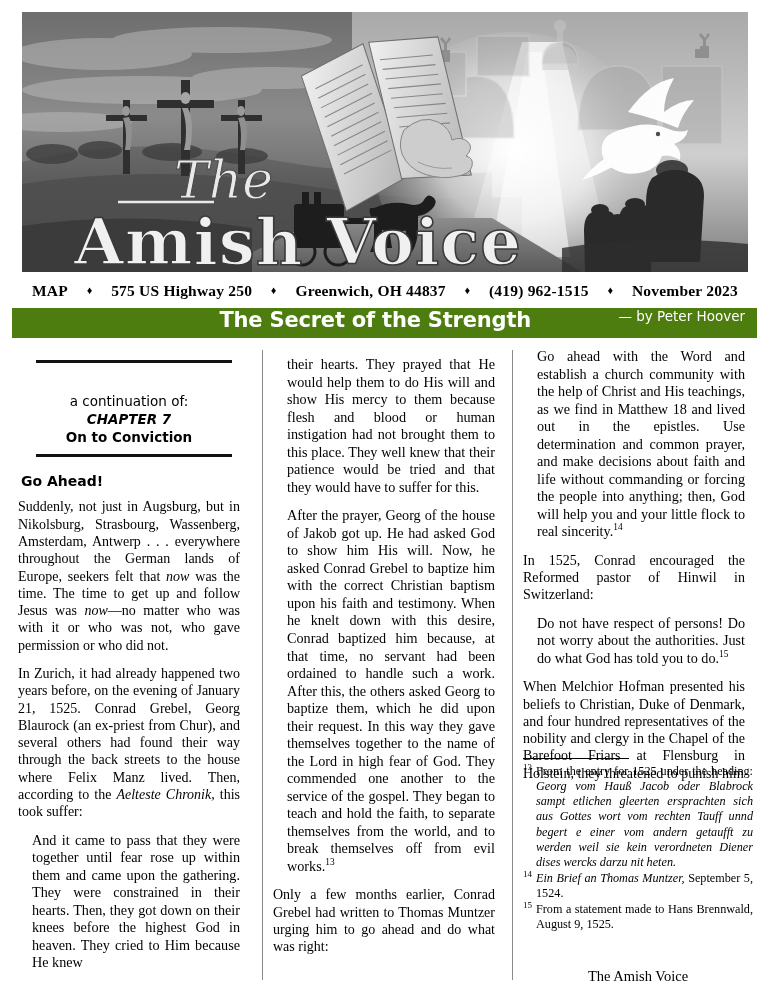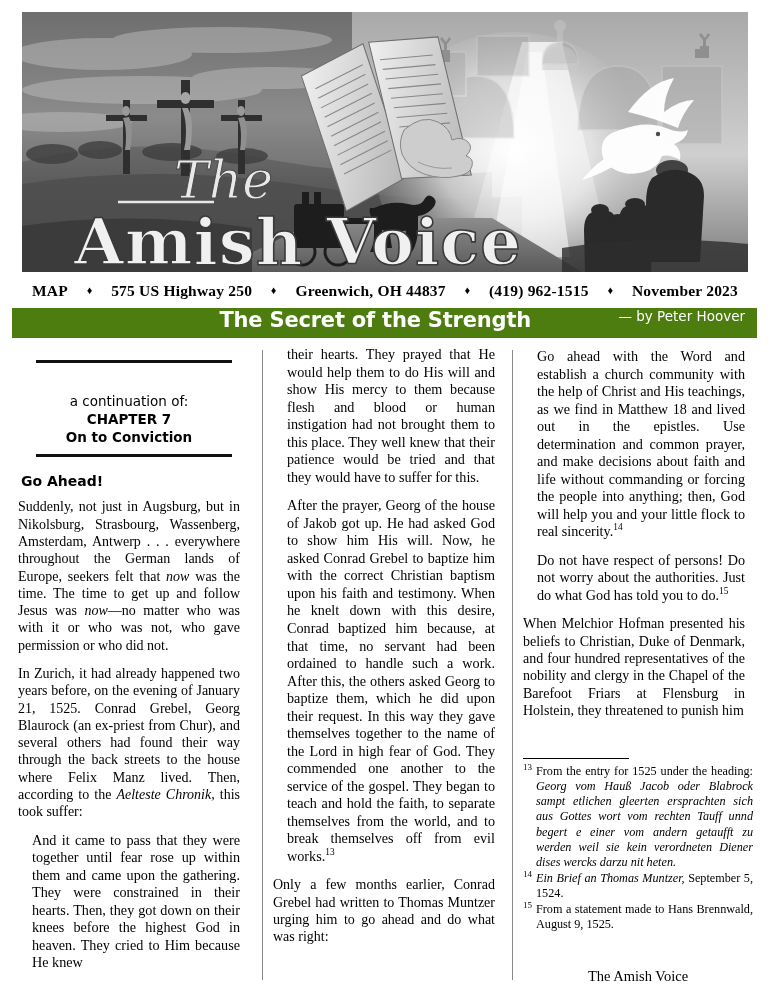--- a/index.html
+++ b/index.html
@@ -120,21 +120,21 @@
   .chaprule.bottom { margin-top: 6px; }
   .chaphead {
     text-align: center;
     font-family: "DejaVu Sans", sans-serif;
     font-size: 13.5px;
     line-height: 1.32;
     padding: 6px 4px 2px 4px;
     margin-top: 24px;
   }
   .chaphead .contline { font-weight: normal; }
-  .chaphead .chapno { font-weight: bold; }
+  .chaphead .chapno { font-weight: bold; font-style: italic; }
   .chaphead .chaptitle { font-weight: bold; }
 
   .subhead {
     font-family: "DejaVu Sans", sans-serif;
     font-weight: bold;
     font-size: 14px;
     margin: 16px 0 9px 3px;
   }
 
   p.body {
@@ -410,27 +410,28 @@
     <div class="subhead">Go Ahead!</div>
 
     <p class="body"><span>Suddenly, not just in Augsburg, but in Nikolsburg, Strasbourg, Wassenberg, Amsterdam, Antwerp . . . everywhere throughout the German lands of Europe, seekers felt that </span><span class="it">now</span><span> was the time. The time to get up and follow Jesus was </span><span class="it">now</span><span>—no matter who was with it or who was not, who gave permission or who did not.</span></p>
 
     <p class="body"><span>In Zurich, it had already happened two years before, on the evening of January 21, 1525. Conrad Grebel, Georg Blaurock (an ex-priest from Chur), and several others had found their way through the back streets to the house where Felix Manz lived. Then, according to the </span><span class="it">Aelteste Chronik,</span><span> this took suffer:</span></p>
 
     <p class="quote">And it came to pass that they were together until fear rose up within them and came upon the gathering. They were constrained in their hearts. Then, they got down on their knees before the highest God in heaven. They cried to Him because He knew</p>
   </div>
 
   <div class="col col2">
-    <p class="quote" style="margin-top:0">their hearts. They prayed that He would help them to do His will and show His mercy to them because flesh and blood or human instigation had not brought them to this place. They well knew that their patience would be tried and that they would have to suffer for this.</p>
+    <p class="quote" style="margin-top:10px">their hearts. They prayed that He would help them to do His will and show His mercy to them because flesh and blood or human instigation had not brought them to this place. They well knew that their patience would be tried and that they would have to suffer for this.</p>
     <p class="quote"><span>After the prayer, Georg of the house of Jakob got up. He had asked God to show him His will. Now, he asked Conrad Grebel to baptize him with the correct Christian baptism upon his faith and testimony. When he knelt down with this desire, Conrad baptized him because, at that time, no servant had been ordained to handle such a work. After this, the others asked Georg to baptize them, which he did upon their request. In this way they gave themselves together to the name of the Lord in high fear of God. They commended one another to the service of the gospel. They began to teach and hold the faith, to separate themselves from the world, and to break themselves off from evil works.</span><sup>13</sup></p>
     <p class="body">Only a few months earlier, Conrad Grebel had written to Thomas Muntzer urging him to go ahead and do what was right:</p>
   </div>
 
   <div class="col col3">
     <p class="quote" style="margin-top:2px"><span>Go ahead with the Word and establish a church community with the help of Christ and His teachings, as we find in Matthew 18 and lived out in the epistles. Use determination and common prayer, and make decisions about faith and life without commanding or forcing the people into anything; then, God will help you and your little flock to real sincerity.</span><sup>14</sup></p>
+    <p class="body">In 1525, Conrad encouraged the Reformed pastor of Hinwil in Switzerland:</p>
     <p class="quote"><span>Do not have respect of persons! Do not worry about the authorities. Just do what God has told you to do.</span><sup>15</sup></p>
     <p class="body">When Melchior Hofman presented his beliefs to Christian, Duke of Denmark, and four hundred representatives of the nobility and clergy in the Chapel of the Barefoot Friars at Flensburg in Holstein, they threatened to punish him</p>
   </div>
 </div>
 
 <div class="fnwrap">
   <div class="fnrule"></div>
 
   <p class="fn">
     <span class="fnum">13</span><span>From the entry for 1525 under the heading: </span><span class="it">Georg vom Hauß Jacob oder Blabrock sampt etlichen gleerten ersprachten sich aus Gottes wort vom rechten Tauff unnd begert e einer vom andern getaufft zu werden weil sie kein verordneten Diener dises wercks darzu nit heten.</span>

